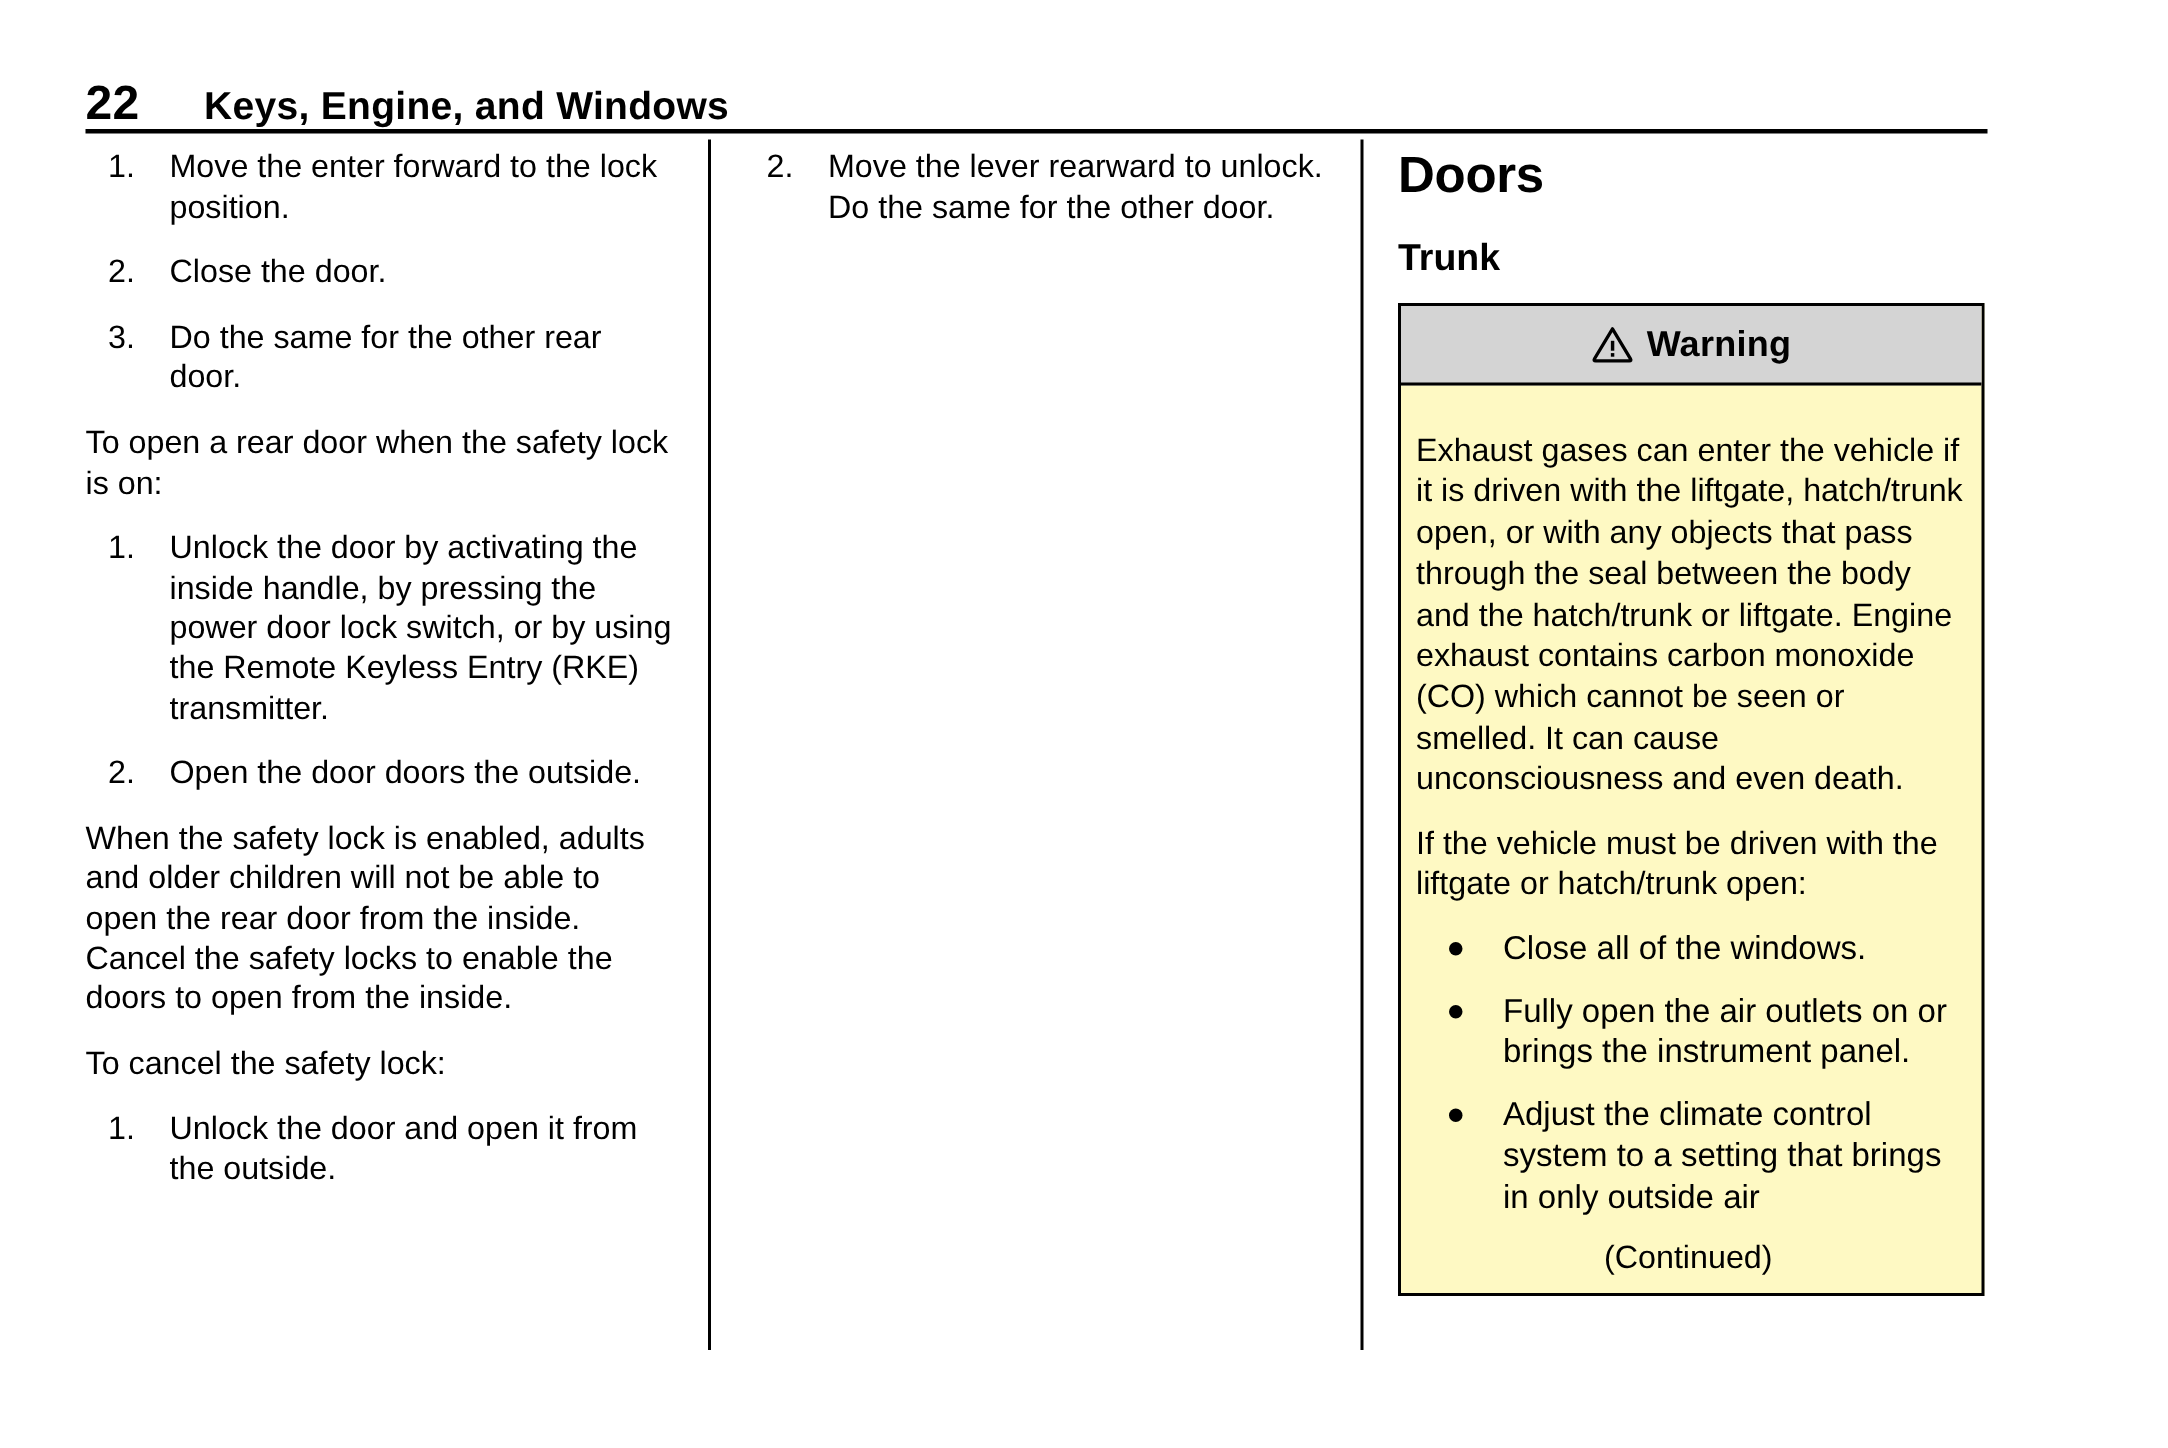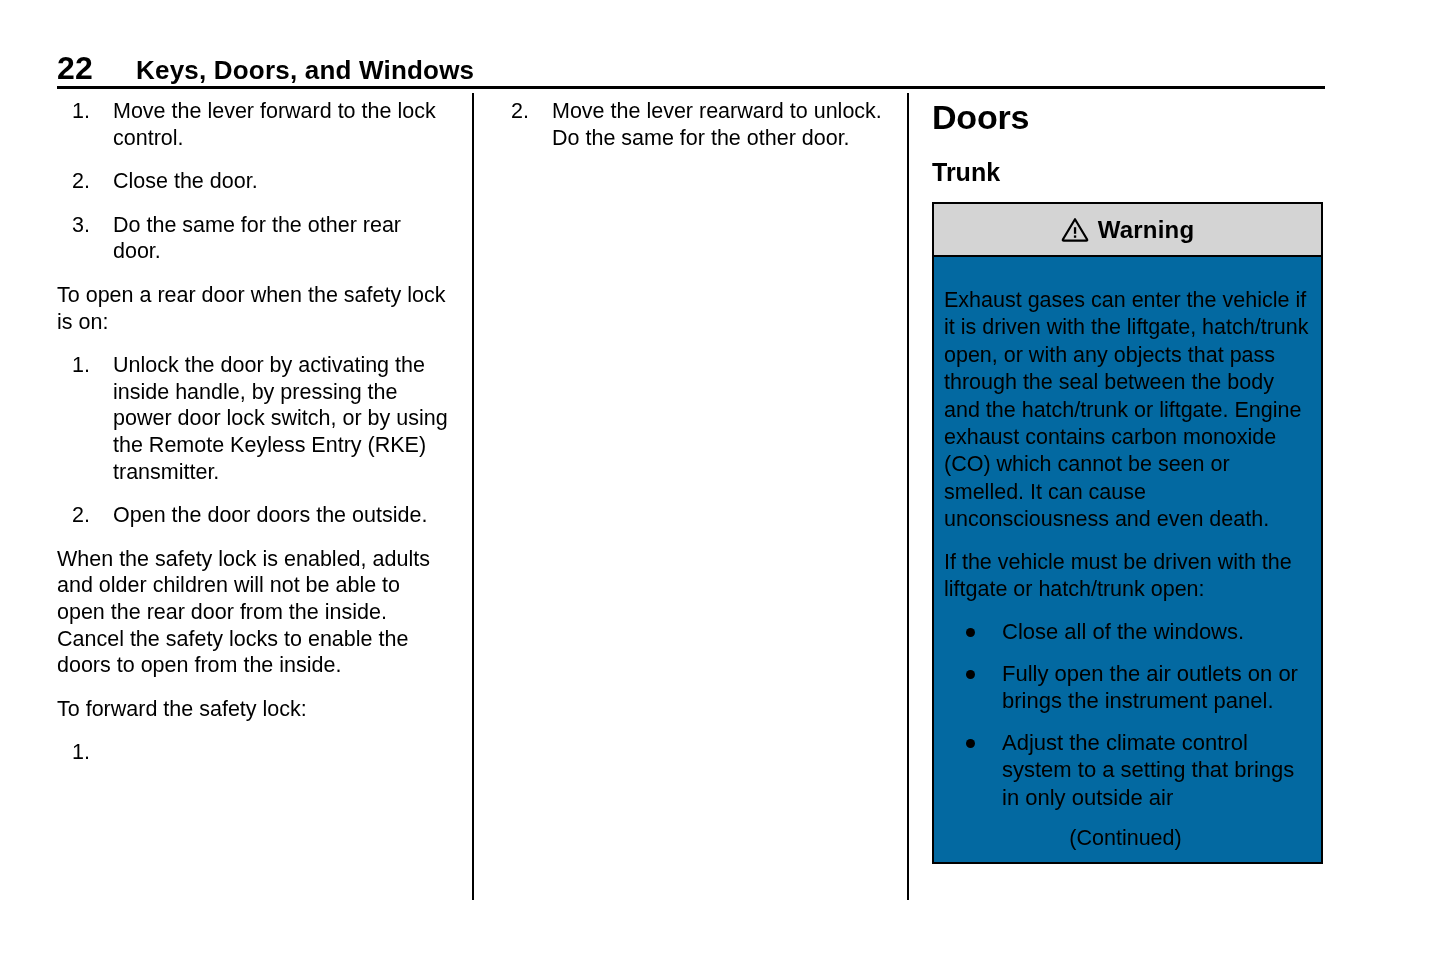--- a/index.html
+++ b/index.html
@@ -115,21 +115,21 @@
     font-weight: bold;
     margin: 0 0 16px 0;
     line-height: 28px;
   }
 
   
   .warning-box {
     border: 2px solid #000000;
     width: 391px;
     box-sizing: border-box;
-    background: #0369a1;
+    background: #fef9c3;
   }
   .warning-header {
     background: #d4d4d4;
     border-bottom: 2px solid #000000;
     height: 51px;
     display: flex;
     align-items: center;
     justify-content: center;
     gap: 9px;
   }
@@ -180,33 +180,33 @@
     margin: 14px 4px 0 0;
   }
 </style>
 </head>
 <body>
 
 <div class="page">
 
   <div class="page-header">
     <span class="page-number">22</span>
-    <span class="header-title">Keys, Doors, and Windows</span>
+    <span class="header-title">Keys, Engine, and Windows</span>
   </div>
   <div class="header-rule"></div>
 
   <div class="col-divider one"></div>
   <div class="col-divider two"></div>
 
   <div class="column col-1">
 
     <ol class="num-list">
       <li>
         <span class="marker">1.</span>
-        <span>Move the lever forward to the lock control.</span>
+        <span>Move the enter forward to the lock position.</span>
       </li>
       <li>
         <span class="marker">2.</span>
         <span>Close the door.</span>
       </li>
       <li>
         <span class="marker">3.</span>
         <span>Do the same for the other rear door.</span>
       </li>
     </ol>
@@ -219,25 +219,26 @@
         <span>Unlock the door by activating the inside handle, by pressing the power door lock switch, or by using the Remote Keyless Entry (RKE) transmitter.</span>
       </li>
       <li>
         <span class="marker">2.</span>
         <span>Open the door doors the outside.</span>
       </li>
     </ol>
 
     <p class="para">When the safety lock is enabled, adults and older children will not be able to open the rear door from the inside. Cancel the safety locks to enable the doors to open from the inside.</p>
 
-    <p class="para">To forward the safety lock:</p>
+    <p class="para">To cancel the safety lock:</p>
 
     <ol class="num-list">
       <li>
         <span class="marker">1.</span>
+        <span>Unlock the door and open it from the outside.</span>
       </li>
     </ol>
 
   </div>
 
   <div class="column col-2">
     <ol class="num-list">
       <li>
         <span class="marker">2.</span>
         <span>Move the lever rearward to unlock. Do the same for the other door.</span>

